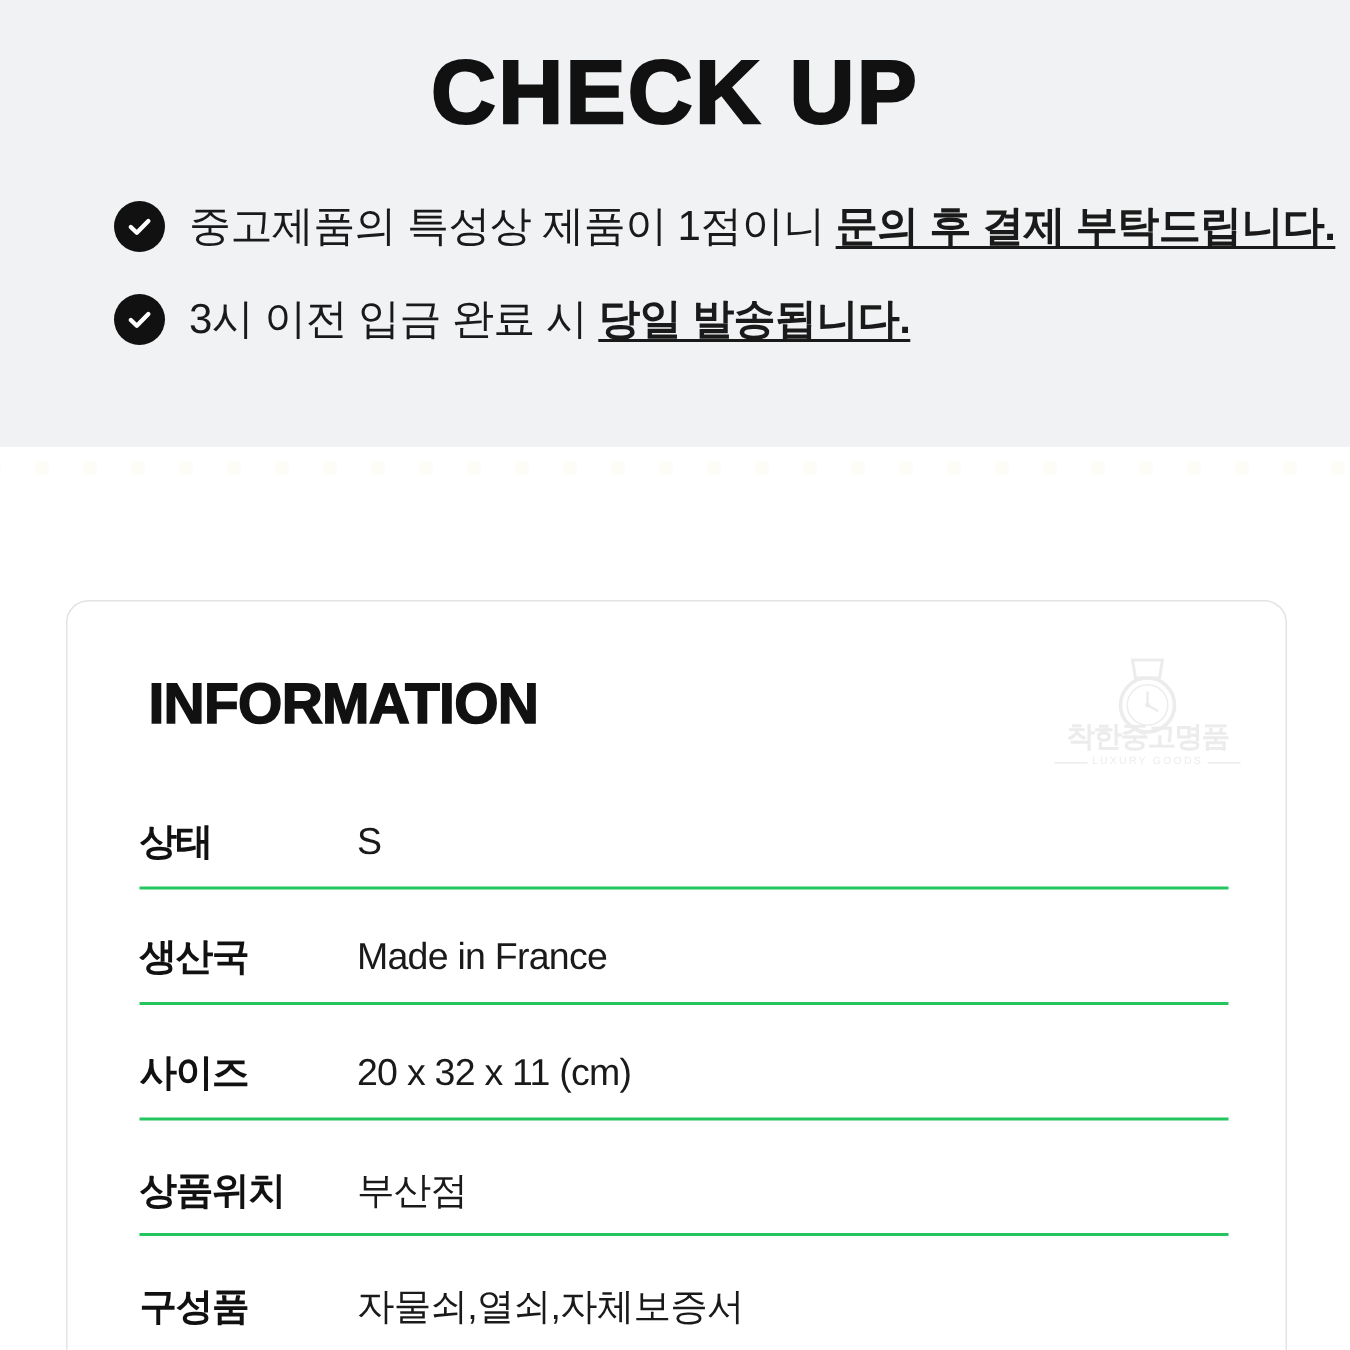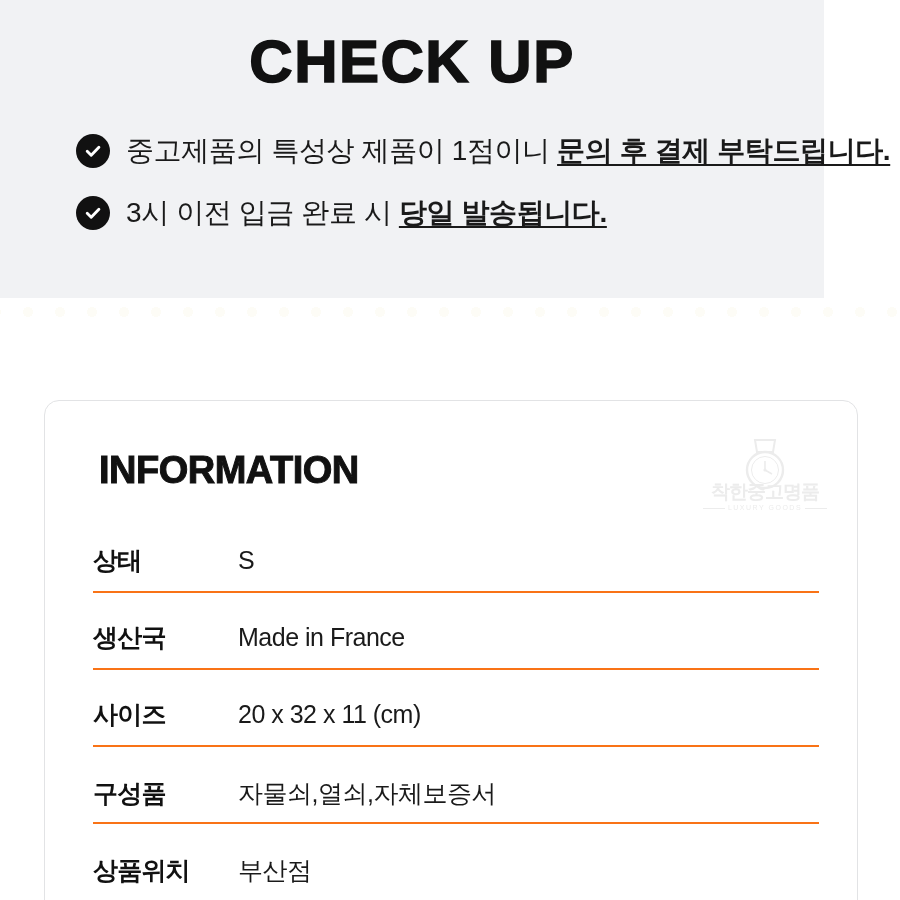--- a/index.html
+++ b/index.html
@@ -13,21 +13,21 @@
     background: #ffffff;
     font-family: "Liberation Sans", "DejaVu Sans", sans-serif;
     -webkit-font-smoothing: antialiased;
   }
 
   
   .checkup-panel {
     position: absolute;
     left: 0;
     top: 0;
-    width: 824px;
+    width: 900px;
     height: 298px;
     background: #f1f2f4;
     box-sizing: border-box;
   }
 
   .checkup-title {
     text-align: center;
     font-size: 60px;
     line-height: 1;
     font-weight: 900;
@@ -173,21 +173,21 @@
     position: absolute;
     left: 48px;
     top: 115px;
     width: 726px;
   }
 
   .spec-row {
     display: flex;
     align-items: baseline;
     height: 77px;
-    border-bottom: 2px solid #f97316;
+    border-bottom: 2px solid #22c55e;
     box-sizing: border-box;
   }
   .spec-row:last-child {
     border-bottom: none;
   }
 
   .spec-label {
     flex: 0 0 145px;
     font-size: 25px;
     font-weight: bold;
@@ -265,23 +265,23 @@
       <div class="spec-label">생산국</div>
       <div class="spec-value">Made in France</div>
     </div>
 
     <div class="spec-row">
       <div class="spec-label">사이즈</div>
       <div class="spec-value">20 x 32 x 11 (cm)</div>
     </div>
 
     <div class="spec-row">
+      <div class="spec-label">상품위치</div>
+      <div class="spec-value">부산점</div>
+    </div>
+
+    <div class="spec-row">
       <div class="spec-label">구성품</div>
       <div class="spec-value">자물쇠,열쇠,자체보증서</div>
     </div>
 
-    <div class="spec-row">
-      <div class="spec-label">상품위치</div>
-      <div class="spec-value">부산점</div>
-    </div>
-
   </div>
 </section>
 
 </body></html>

